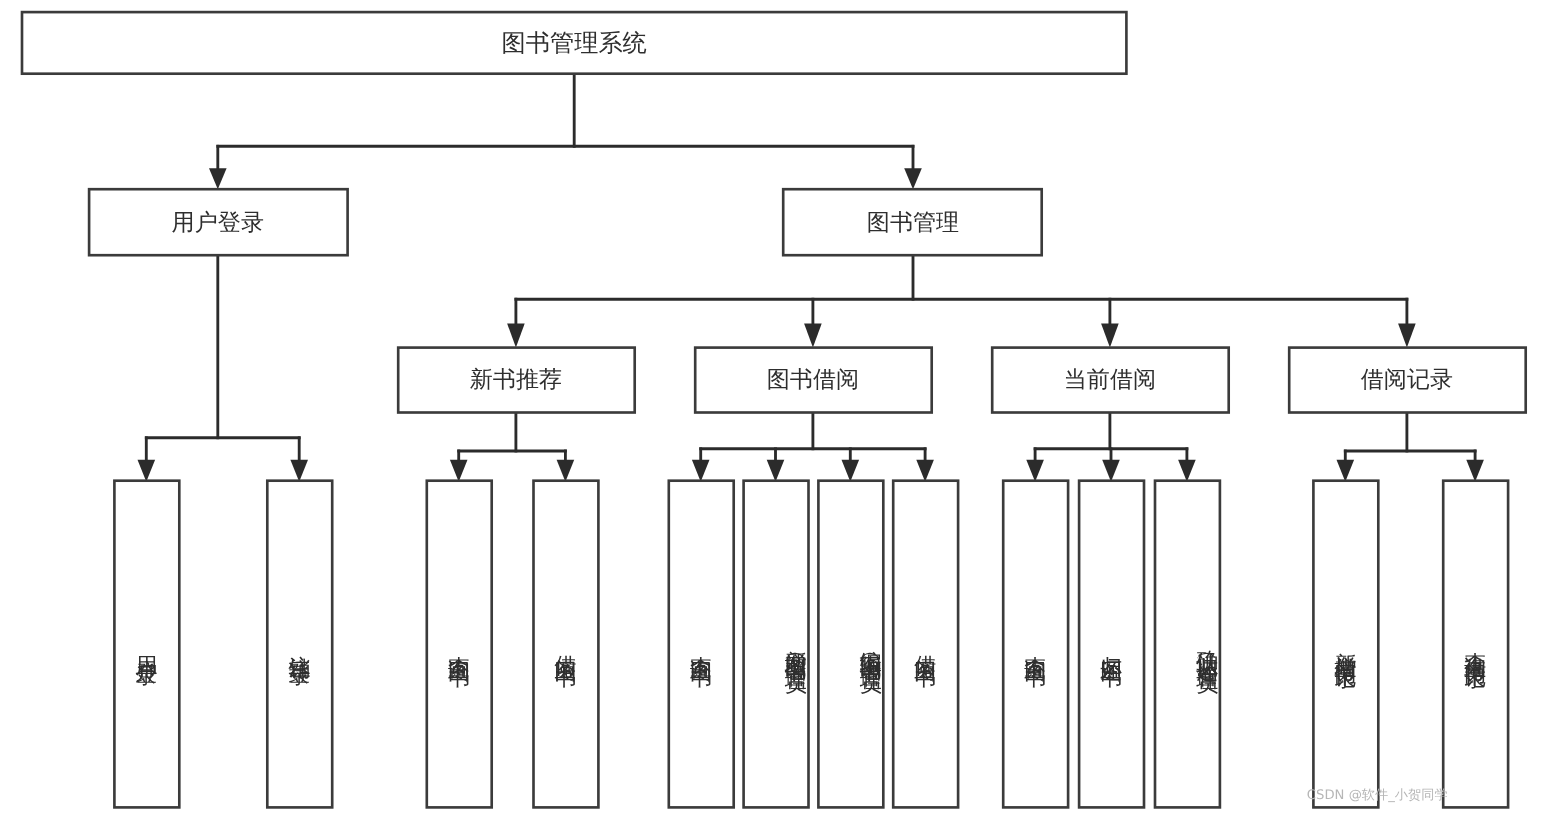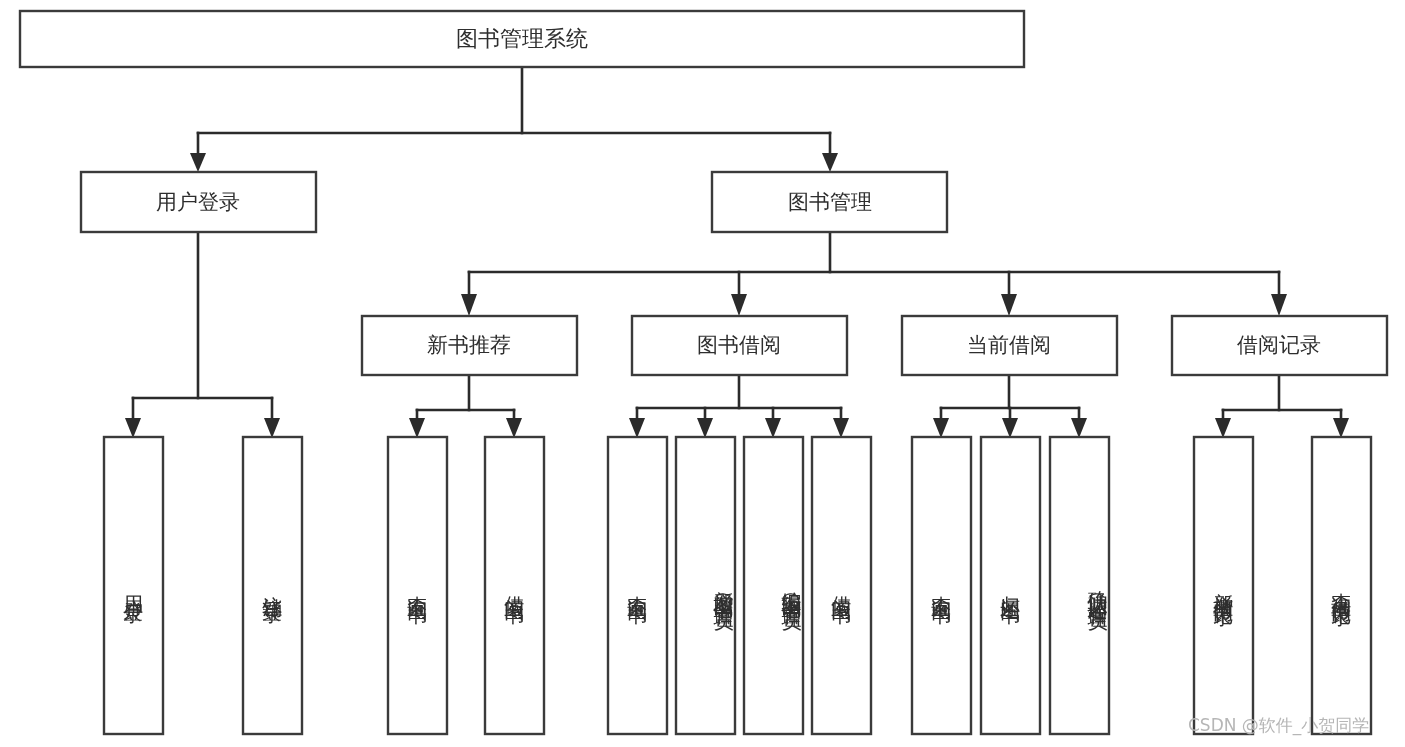--- a/index.html
+++ b/index.html
@@ -69,21 +69,21 @@
     letter-spacing: 3px;
     color: #2e2e2e;
     white-space: nowrap;
     pointer-events: none;
   }
   .watermark {
     position: absolute;
     left: 1188px;
     top: 714px;
     font-family: "DejaVu Sans", "Liberation Sans", sans-serif;
-    font-size: 17px;
+    font-size: 12px;
     color: #b6b6b6;
     white-space: nowrap;
   }
 </style>
 </head>
 <body>
 
 <div id="diagram-root">
 
   <svg class="diagram" viewBox="0 0 1405 747" xmlns="http://www.w3.org/2000/svg">

